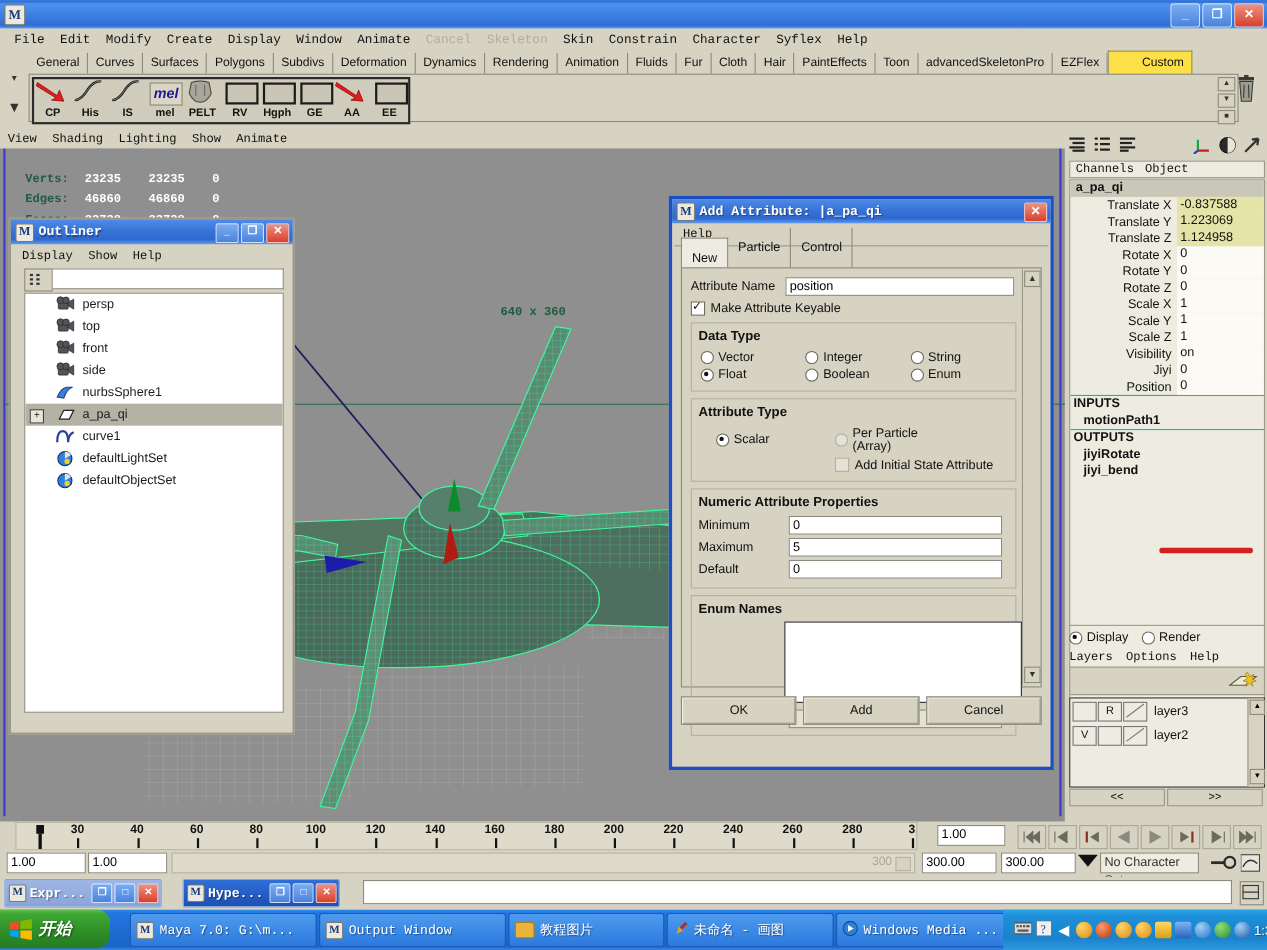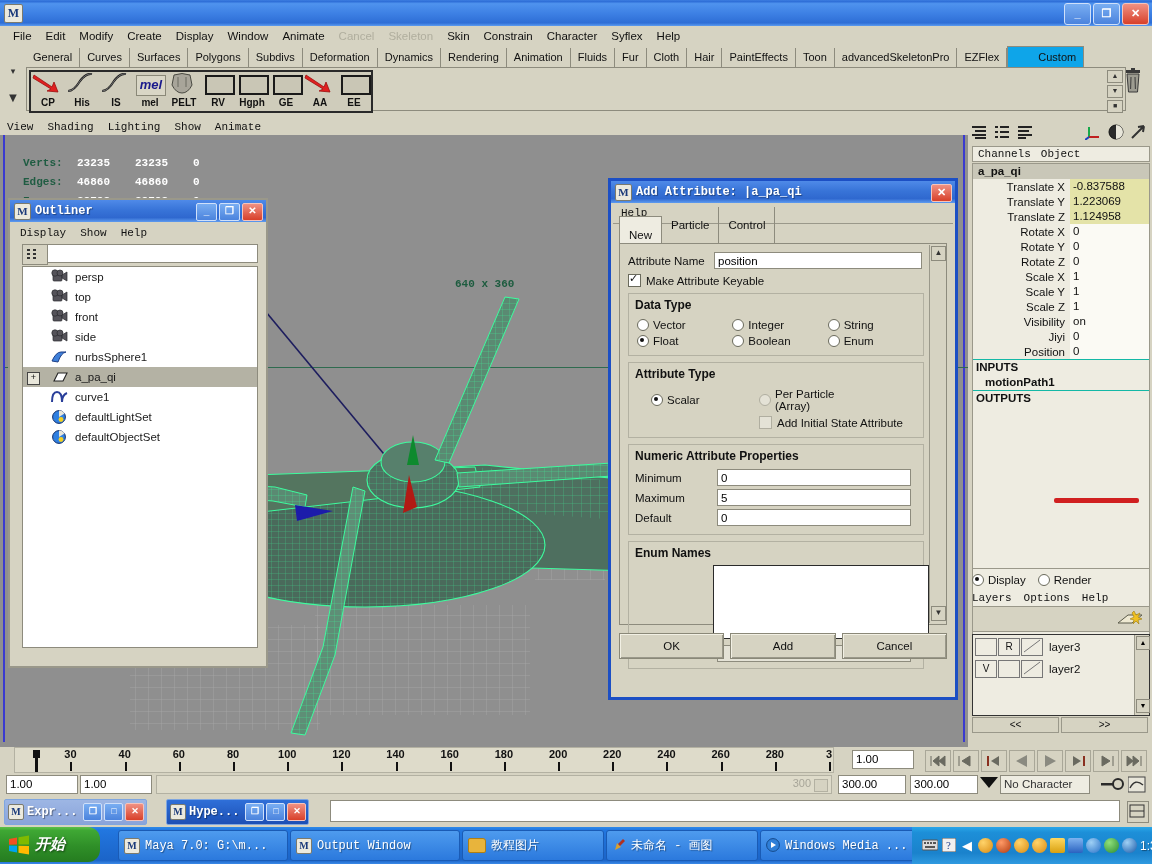--- a/index.html
+++ b/index.html
@@ -19,30 +19,30 @@
     font-weight:bold;letter-spacing:.3px;text-shadow:1px 1px 1px rgba(0,0,0,.45);white-space:pre;}
   #wbtns{position:absolute;right:3px;top:3px;display:flex;gap:2px;}
   #wbtns div{width:25px;height:20px;border:1px solid #cfe0fa;border-radius:3px;
     color:#fff;font:bold 11px "Liberation Sans",sans-serif;text-align:center;line-height:18px;
     background:linear-gradient(to bottom,#79aef2,#4b83dd);}
   #wbtns div.close{background:linear-gradient(to bottom,#f09183,#d8402a);border-color:#f6c4bb;}
 
   
   #menubar{left:0;top:26px;width:1152px;height:20px;background:#d6d3c2;
     display:flex;align-items:center;padding-left:6px;box-sizing:border-box;}
-  #menubar .mi{font-family:Liberation Sans, sans-serif;font-size:11.5px;color:#101010;
+  #menubar .mi{font-family:Liberation Mono, monospace;font-size:11.5px;color:#101010;
     padding:1px 7px;white-space:nowrap;}
   #menubar .mi.dim{color:#b0ae9e;}
 
   
   #shelfwrap{left:0;top:46px;width:1152px;height:72px;background:#d6d3c2;}
   #shelftabs{position:absolute;left:26px;top:3px;height:18px;display:flex;align-items:flex-end;}
   #shelftabs .st{font-size:11px;color:#111;padding:2px 7px 2px 7px;height:15px;line-height:15px;
     border-right:1px solid #8d8b7d;white-space:nowrap;}
-  #shelftabs .st.active{background:#0ea5e9;border:1px solid #8d8b7d;border-bottom:none;
+  #shelftabs .st.active{background:#fde047;border:1px solid #8d8b7d;border-bottom:none;
     height:17px;line-height:16px;position:relative;top:1px;padding-left:30px;}
   #shelfbar{position:absolute;left:26px;top:21px;width:1100px;height:44px;
     background:#d6d3c2;border:1px solid #8d8b7d;box-sizing:border-box;}
   #shelficons{position:absolute;left:2px;top:2px;height:39px;display:flex;
     border:2px solid #2a2a2a;background:#cfccbb;}
   .sicon{width:32px;height:35px;margin:1px;position:relative;background:#cfccbb;}
   .sicon .lbl{position:absolute;left:0;bottom:0;width:32px;text-align:center;
     font:bold 10px "Liberation Sans",sans-serif;color:#111;}
   .arrowsvg{width:28px;height:22px;}
   .boxglyph{position:absolute;left:3px;top:2px;width:26px;height:16px;
@@ -669,20 +669,24 @@
           <div class="chrow">
             <span class="cl">Position</span>
             <span class="cv">0</span>
           </div>
         </div>
       <div class="secthead">INPUTS</div>
       <div id="inputrows">
           <div class="secitem">motionPath1</div>
         </div>
       <div class="secthead">OUTPUTS</div>
+      <div id="outputrows">
+          <div class="secitem">jiyiRotate</div>
+          <div class="secitem">jiyi_bend</div>
+        </div>
     </div>
     <div id="redline"></div>
 
     <div id="layerbox">
       <div id="drmode">
         <span class="rb">
           <span class="radio on"></span>
           <span>Display</span>
         </span>
         <span class="rb">

